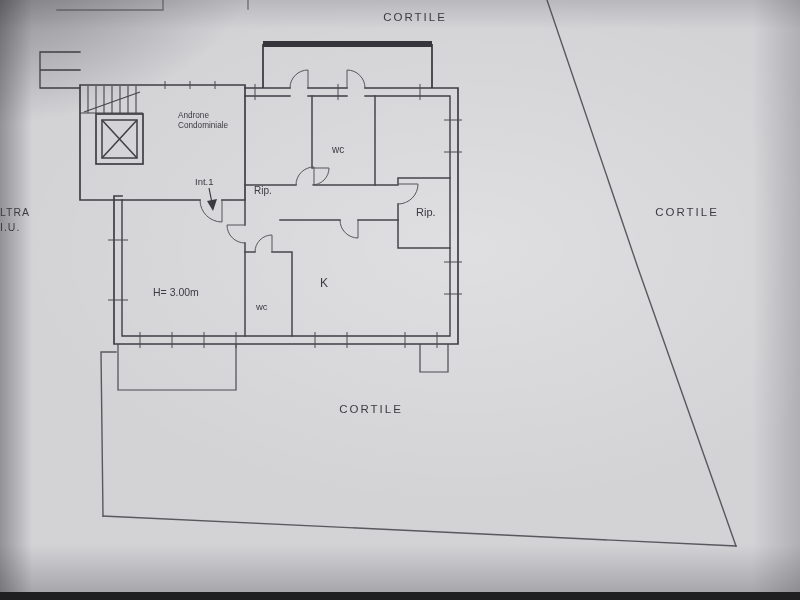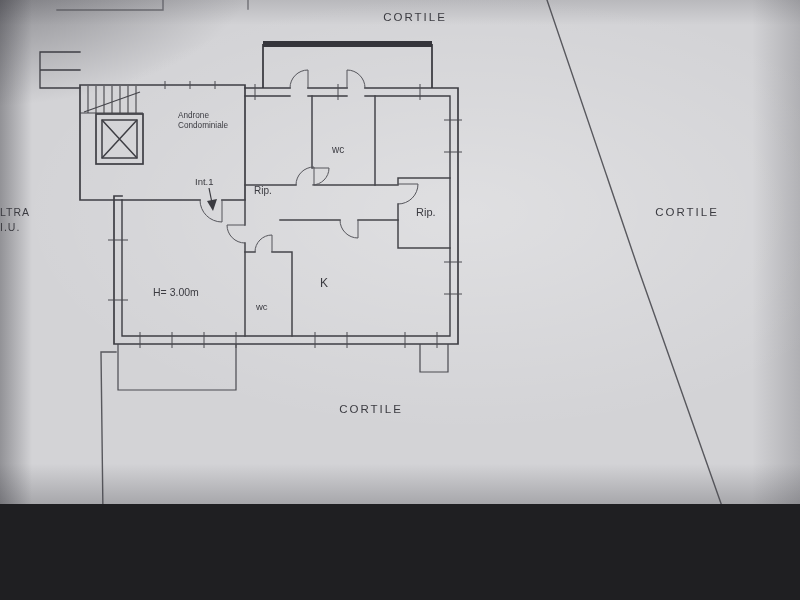--- a/index.html
+++ b/index.html
@@ -1,17 +1,17 @@
 <!DOCTYPE html>
 <html><head>
 <meta charset="utf-8">
 <style>
   html,body{margin:0;padding:0;background:#1f1f22;}
   .page{
-    position:relative;width:800px;height:504px;overflow:hidden;
+    position:relative;width:800px;height:592px;overflow:hidden;
     background-color:#d3d3d6;
     background-image:
       radial-gradient(55% 42% at -4% -6%, rgba(35,35,42,.50), rgba(35,35,42,0) 65%),
       linear-gradient(90deg, rgba(25,25,32,.35), rgba(25,25,32,0) 4%),
       linear-gradient(270deg, rgba(35,35,42,.20), rgba(35,35,42,0) 6%),
       linear-gradient(180deg, rgba(35,35,42,.15), rgba(35,35,42,0) 5%, rgba(35,35,42,0) 92%, rgba(35,35,42,.25)),
       radial-gradient(70% 55% at 58% 42%, rgba(255,255,255,.28), rgba(255,255,255,0) 80%);
   }
   svg{position:absolute;left:0;top:0;}
   svg text{font-family:"Liberation Sans", sans-serif;fill:#3b3b41;}

